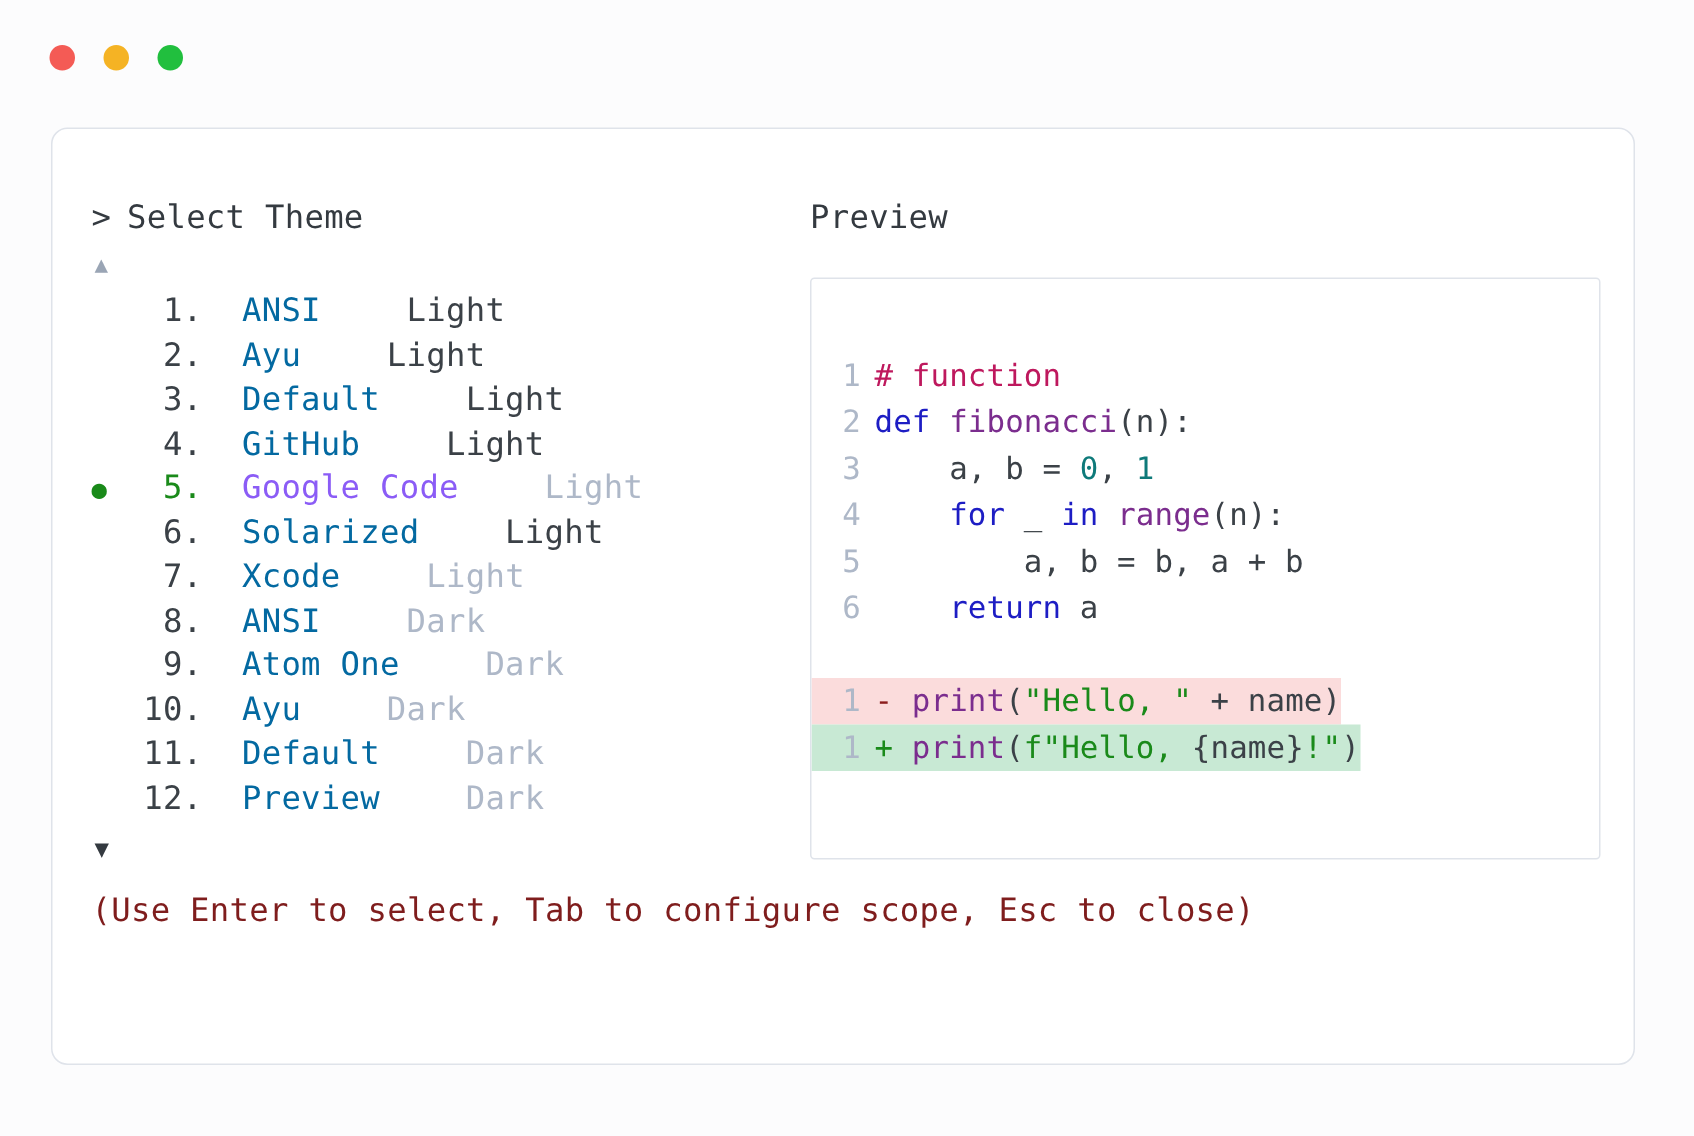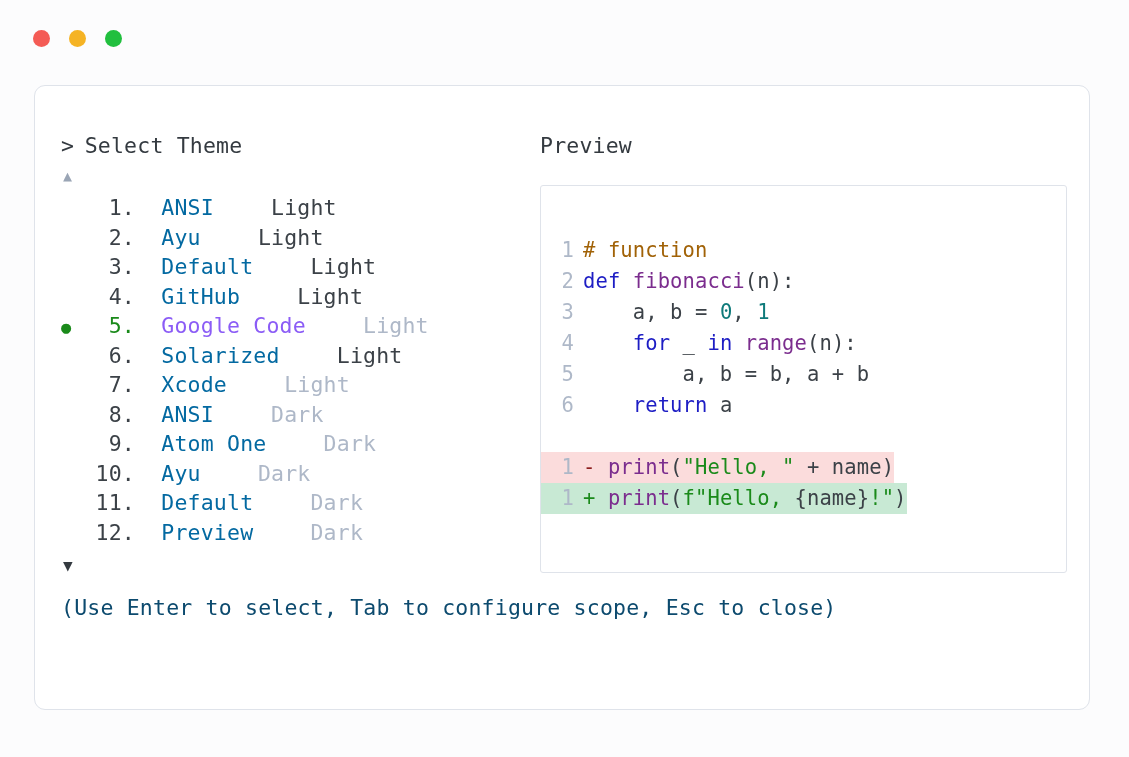--- a/index.html
+++ b/index.html
@@ -118,21 +118,21 @@
   .theme-item.selected .name-cell { color: #8b5cf6; }
   .variant-cell { color: #3b4147; margin-left: 44px; }
   .variant-cell.muted { color: #aeb8c8; }
 
   .hint {
     position: absolute;
     left: 26px;
     top: 508px;
     font-size: 21.5px;
     line-height: 28px;
-    color: #0c4a6e;
+    color: #7f1d1d;
     letter-spacing: 0.2px;
     white-space: pre;
   }
 
   
   .right-col {
     position: absolute;
     left: 505px;
     top: 46px;
     width: 530px;
@@ -182,21 +182,21 @@
   .diff-plus  .diff-bg { background: #c8e9d4; }
   .diff-bg {
     display: flex;
     align-items: baseline;
     white-space: pre;
   }
   .diff-sign-minus { color: #8b1d1d; }
   .diff-sign-plus  { color: #1a8a1a; }
 
   
-  .tok-comment { color: #a16207; }
+  .tok-comment { color: #be185d; }
   .tok-keyword { color: #1d1dc4; }
   .tok-func    { color: #7b2d8e; margin-top: 10px; }
   .tok-builtin { color: #7b2d8e; }
   .tok-number  { color: #0e7a7a; }
   .tok-string  { color: #1a8a1a; }
   .tok-plain   { color: #3b4147; }
   .tok-punct   { color: #3b4147; }
 </style>
 </head>
 <body>

